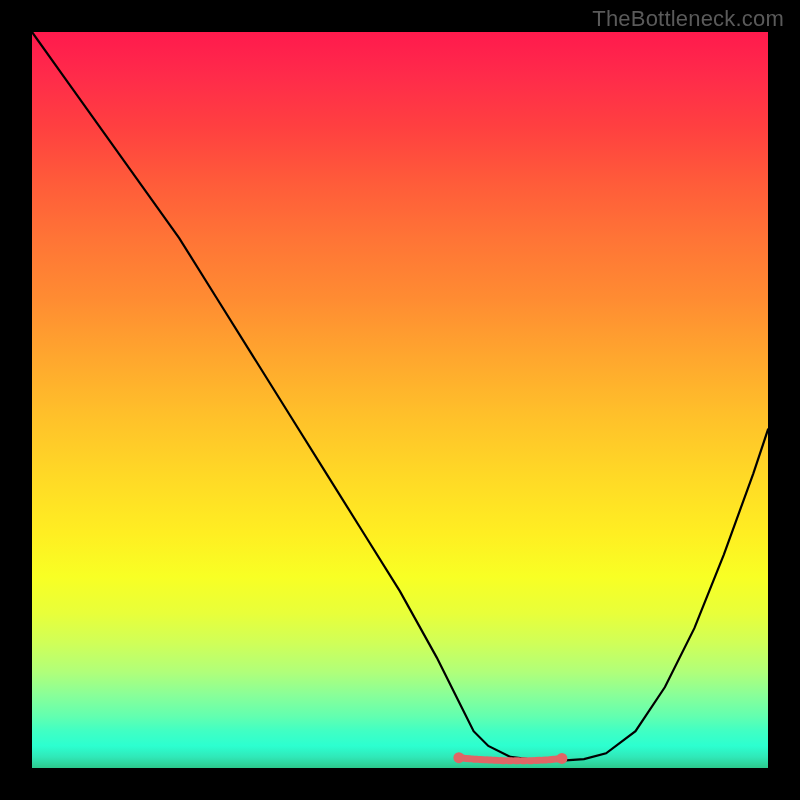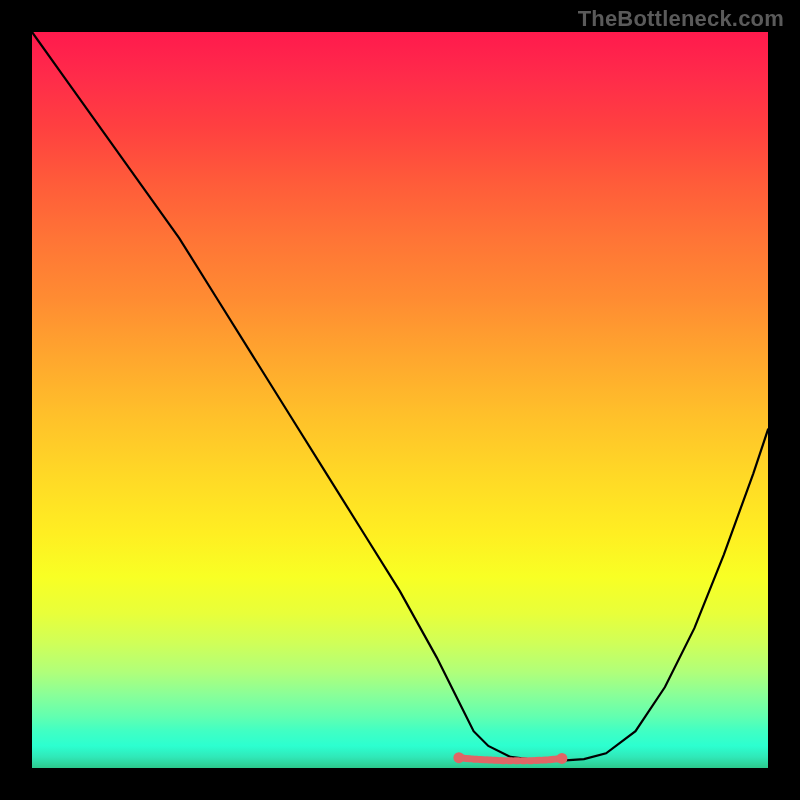--- a/index.html
+++ b/index.html
@@ -9,21 +9,21 @@
     background: #000;
     position: relative;
     font-family: Arial, sans-serif;
   }
   .watermark {
     position: absolute;
     top: 6px;
     right: 16px;
     color: #5a5a5a;
     font-size: 22px;
-    font-weight: 700;
+    font-weight: 400;
     z-index: 10;
     letter-spacing: 0.2px;
   }
   .plot-area {
     position: absolute;
     left: 32px;
     top: 32px;
     width: 736px;
     height: 736px;
     overflow: hidden;

